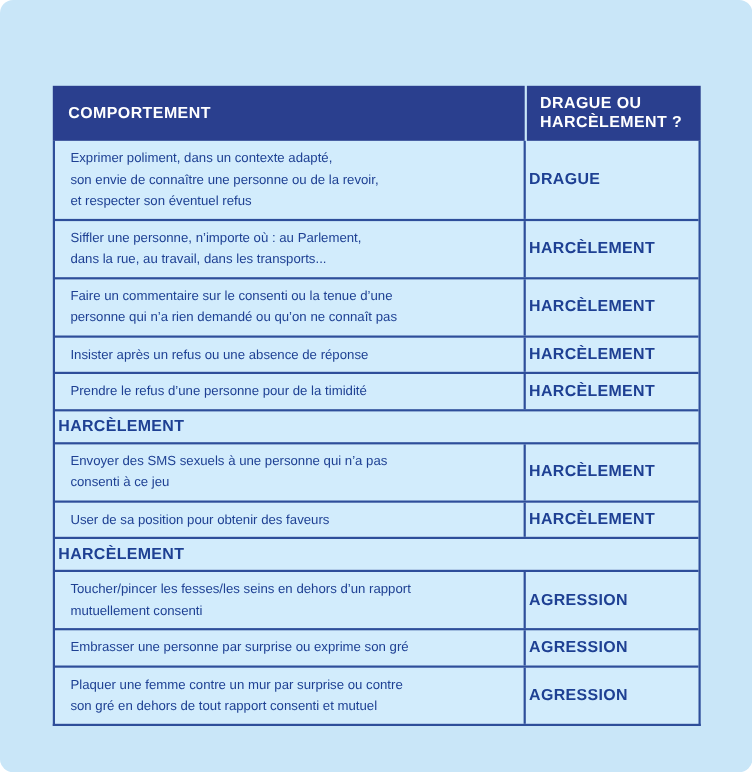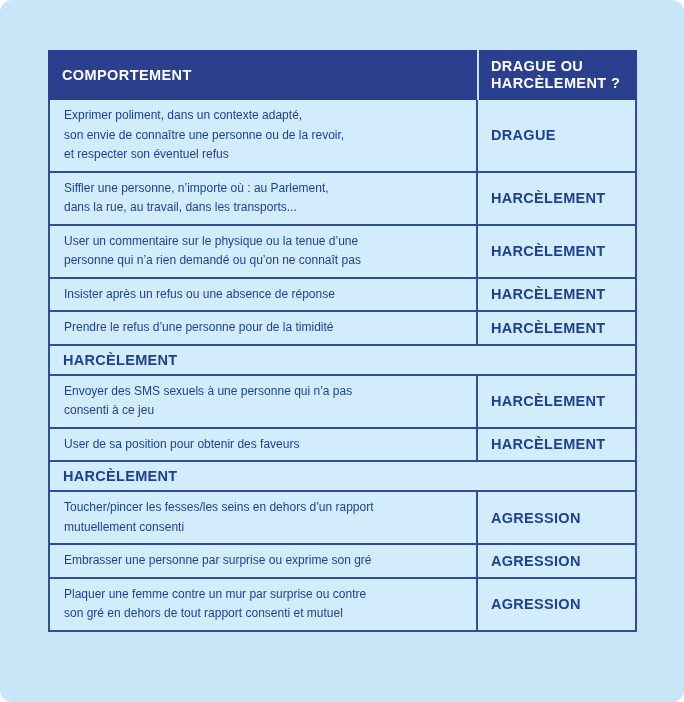--- a/index.html
+++ b/index.html
@@ -23,20 +23,21 @@
   }
   .table {
     position: absolute;
     left: 48px;
     top: 50px;
     width: 589px;
   }
   .thead {
     display: flex;
     gap: 2px;
+    margin-top: 28px;
   }
   .th {
     background: #2a3f8e;
     color: #ffffff;
     font-weight: 700;
     font-size: 14.5px;
     line-height: 17px;
     letter-spacing: 0.4px;
     display: flex;
     align-items: center;
@@ -69,21 +70,21 @@
     line-height: 19.5px;
     font-weight: 400;
     white-space: pre-line;
     display: flex;
     align-items: center;
   }
   .cell.verdict {
     width: 157px;
     display: flex;
     align-items: center;
-    padding: 6px 13px;
+    padding: 6px 3px;
     font-size: 14.5px;
     font-weight: 700;
     letter-spacing: 0.3px;
   }
 </style>
 </head>
 <body>
 
 <div class="frame">
   <div class="bg"></div>
@@ -101,21 +102,21 @@
     <div class="cell verdict">DRAGUE</div>
   </div>
 
   <div class="row">
     <div class="cell behavior">Siffler une personne, n’importe où : au Parlement,
 dans la rue, au travail, dans les transports...</div>
     <div class="cell verdict">HARCÈLEMENT</div>
   </div>
 
   <div class="row">
-    <div class="cell behavior">User un commentaire sur le physique ou la tenue d’une
+    <div class="cell behavior">Faire un commentaire sur le consenti ou la tenue d’une
 personne qui n’a rien demandé ou qu’on ne connaît pas</div>
     <div class="cell verdict">HARCÈLEMENT</div>
   </div>
 
   <div class="row">
     <div class="cell behavior">Insister après un refus ou une absence de réponse</div>
     <div class="cell verdict">HARCÈLEMENT</div>
   </div>
 
   <div class="row">

